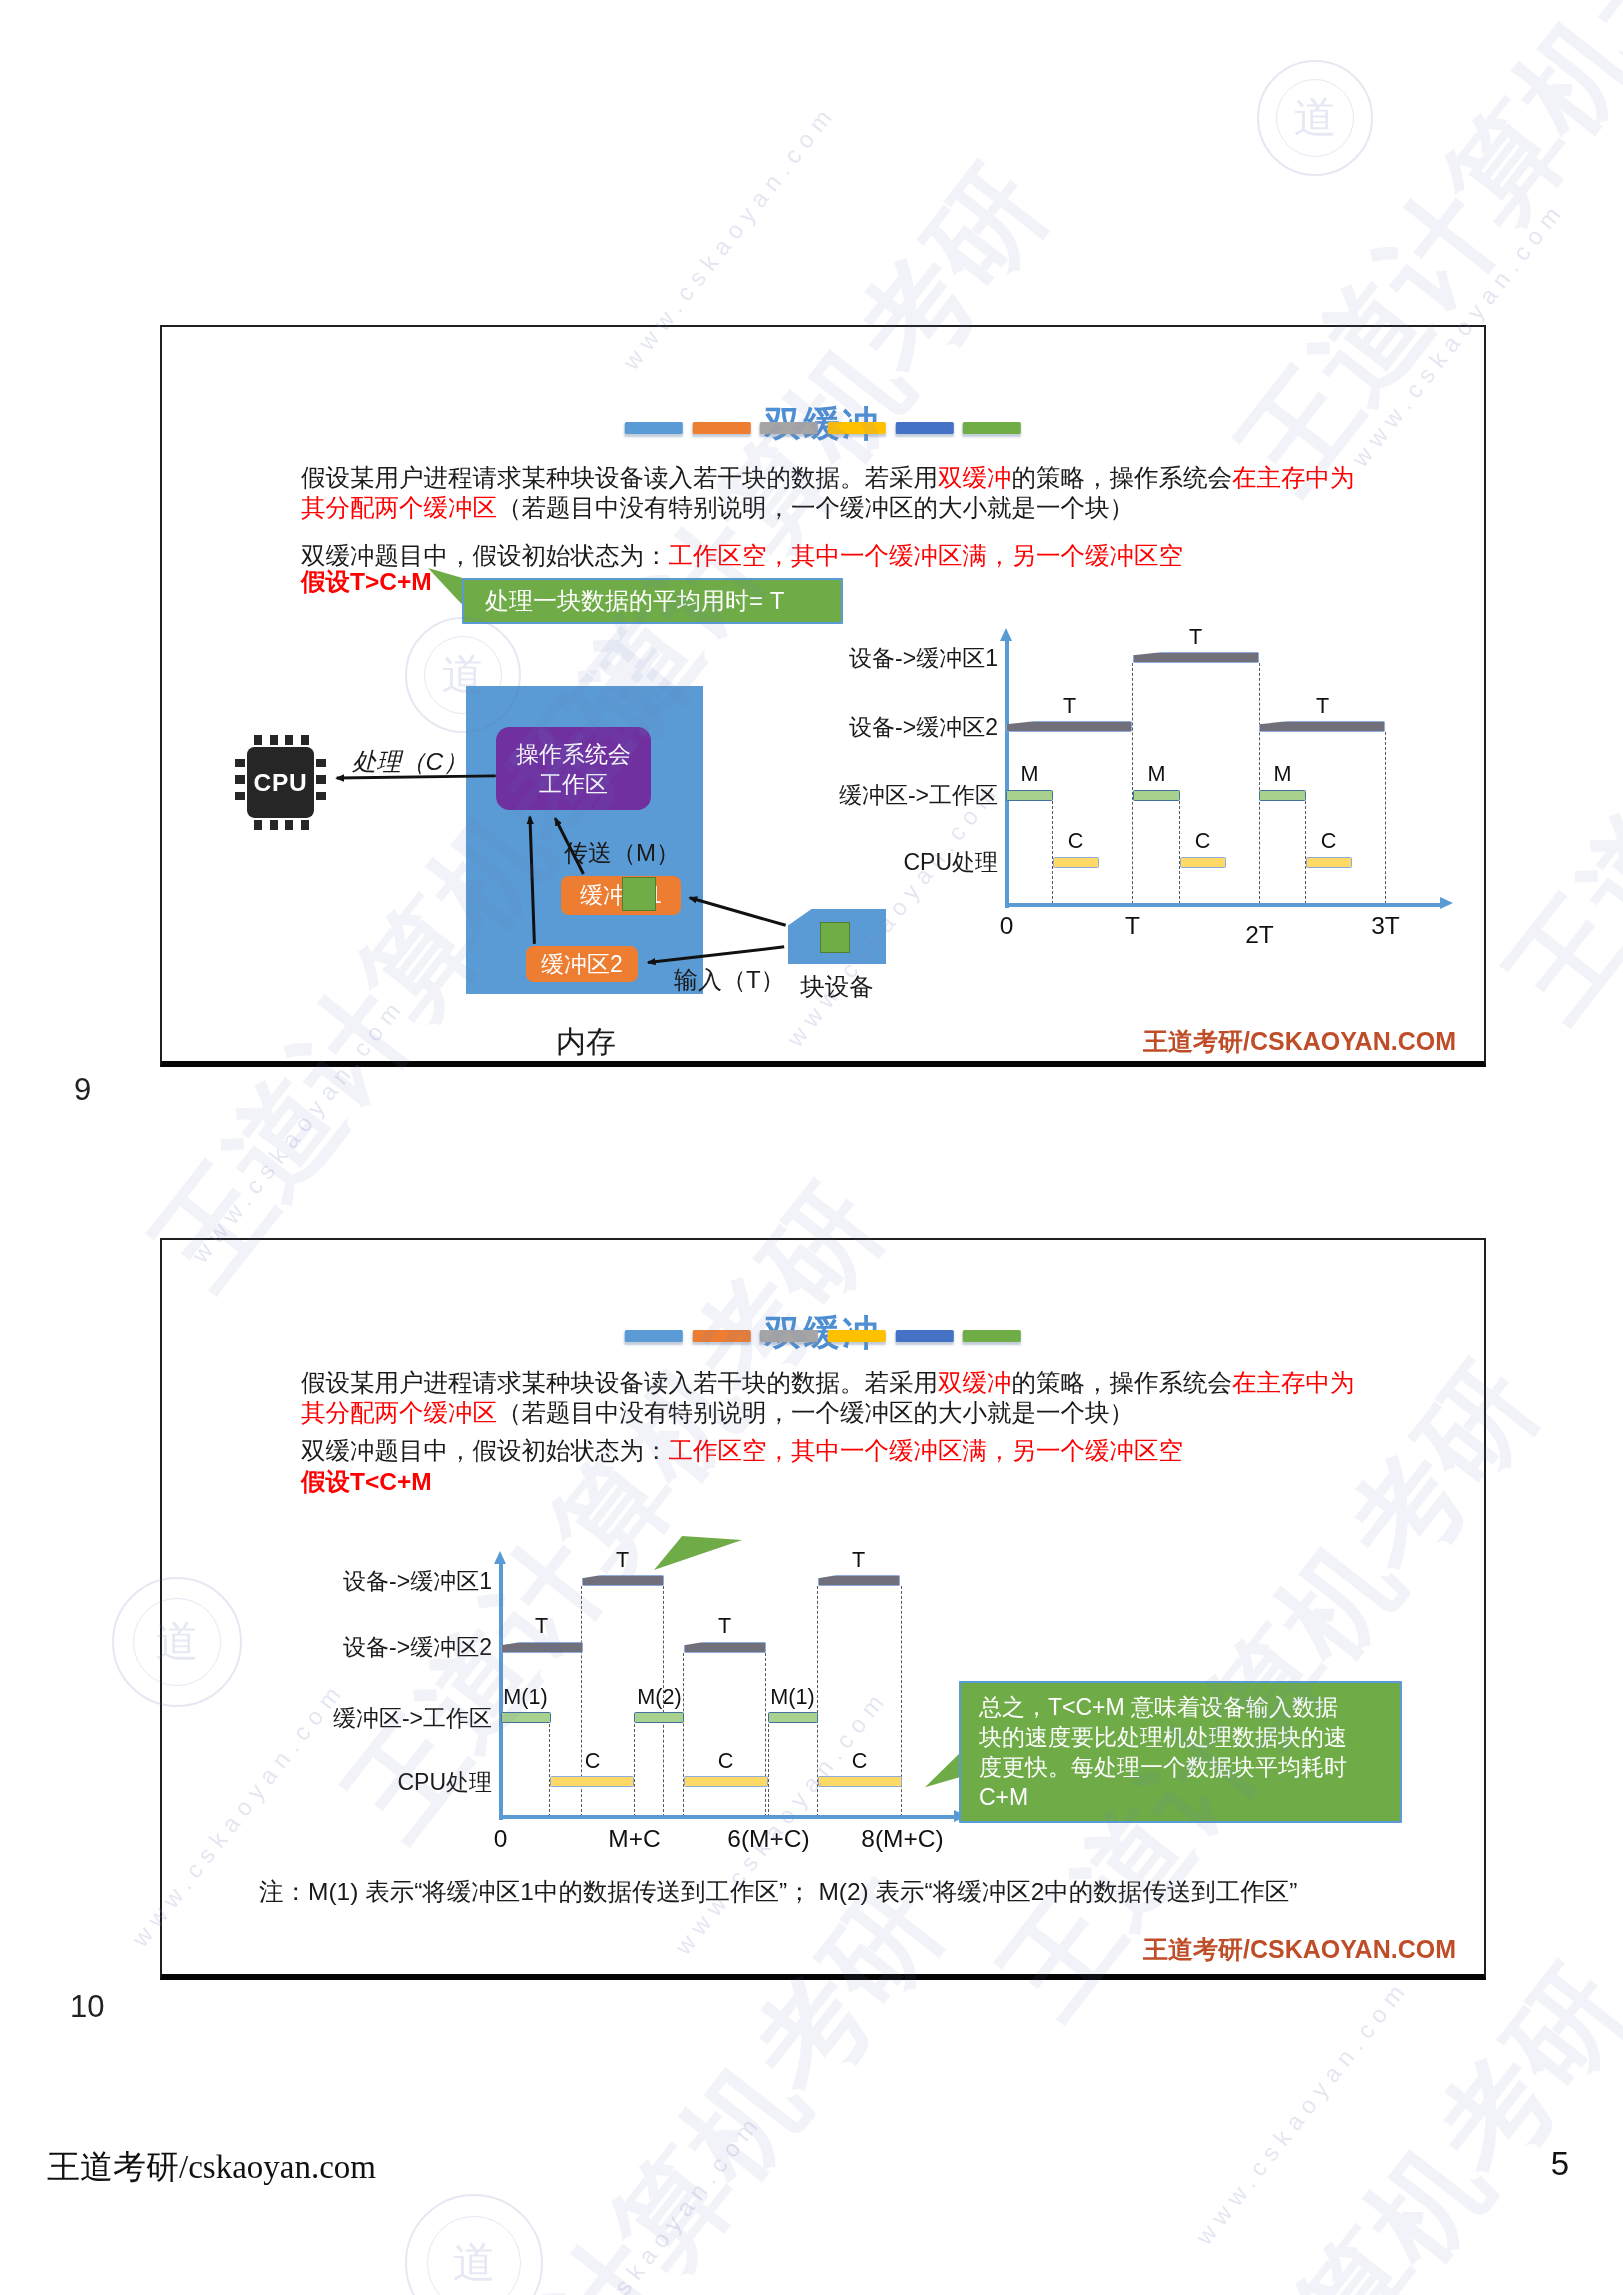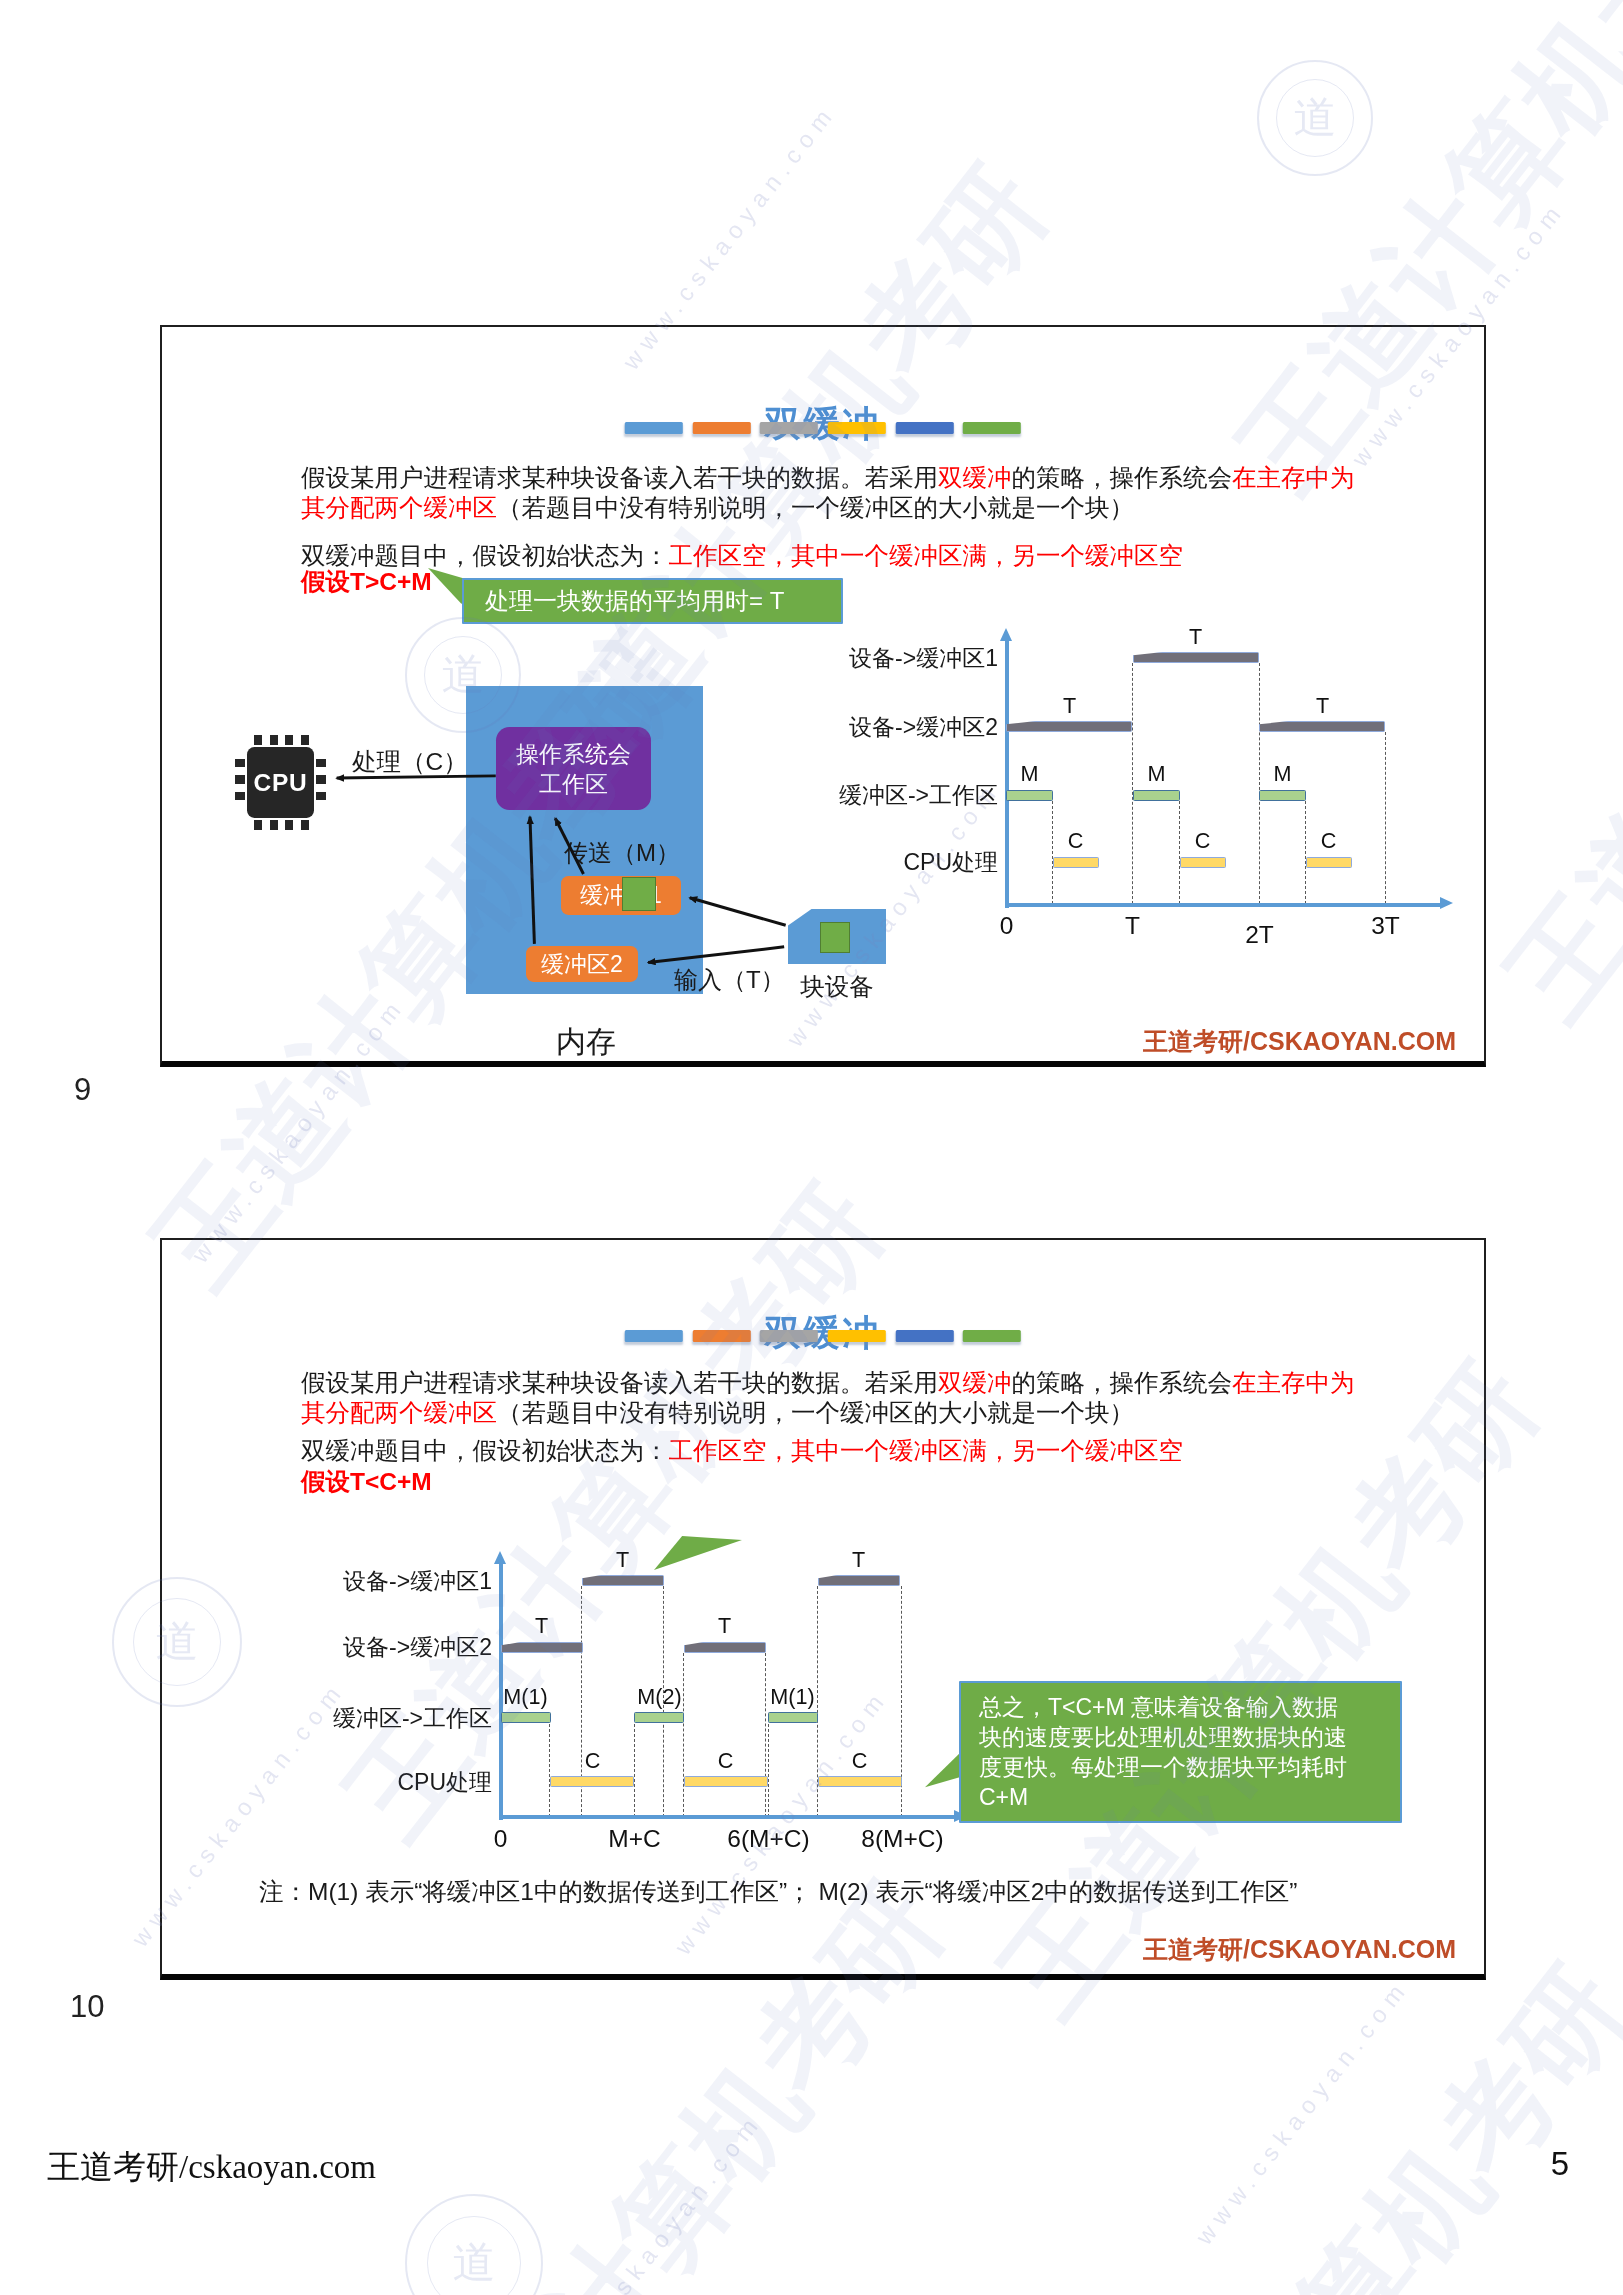--- a/index.html
+++ b/index.html
@@ -106,21 +106,21 @@
     <div class="membox" style="left:304px;top:359px;width:237px;height:308px;"></div>
     <div class="cpu" style="left:73px;top:408px;">
       <div class="pins-t"></div>
       <div class="pins-b"></div>
       <div class="pins-l"></div>
       <div class="pins-r"></div>
       <div class="cpu-body">CPU</div>
     </div>
     <div class="workbox z5" style="left:334px;top:400px;width:155px;height:83px;">操作系统会
 工作区</div>
-    <div class="dlabel z5" style="left:190px;top:418px;font-size:24.5px;">处理（C）</div>
+    <div class="dlabel z5" style="left:190px;top:418px;font-size:24.5px;font-style:italic;">处理（C）</div>
     <div class="dlabel z5" style="left:402px;top:510px;font-size:24px;">传送（M）</div>
     <div class="bufbox z5" style="left:399px;top:549px;width:120px;height:39px;">缓冲区1</div>
     <div class="greensq z6" style="left:460px;top:550px;width:34px;height:34px;"></div>
     <div class="bufbox z5" style="left:364px;top:619px;width:112px;height:36px;">缓冲区2</div>
     <div class="device" style="left:626px;top:582px;width:98px;height:55px;"></div>
     <div class="greensq z6" style="left:658px;top:595px;width:30px;height:31px;"></div>
     <div class="dlabel z5" style="left:512px;top:637px;font-size:24px;">输入（T）</div>
     <div class="dlabel" style="left:626px;top:643px;width:98px;text-align:center;">块设备</div>
     <div class="dlabel" style="left:372px;top:695px;width:104px;text-align:center;font-size:30px;">内存</div>
 

